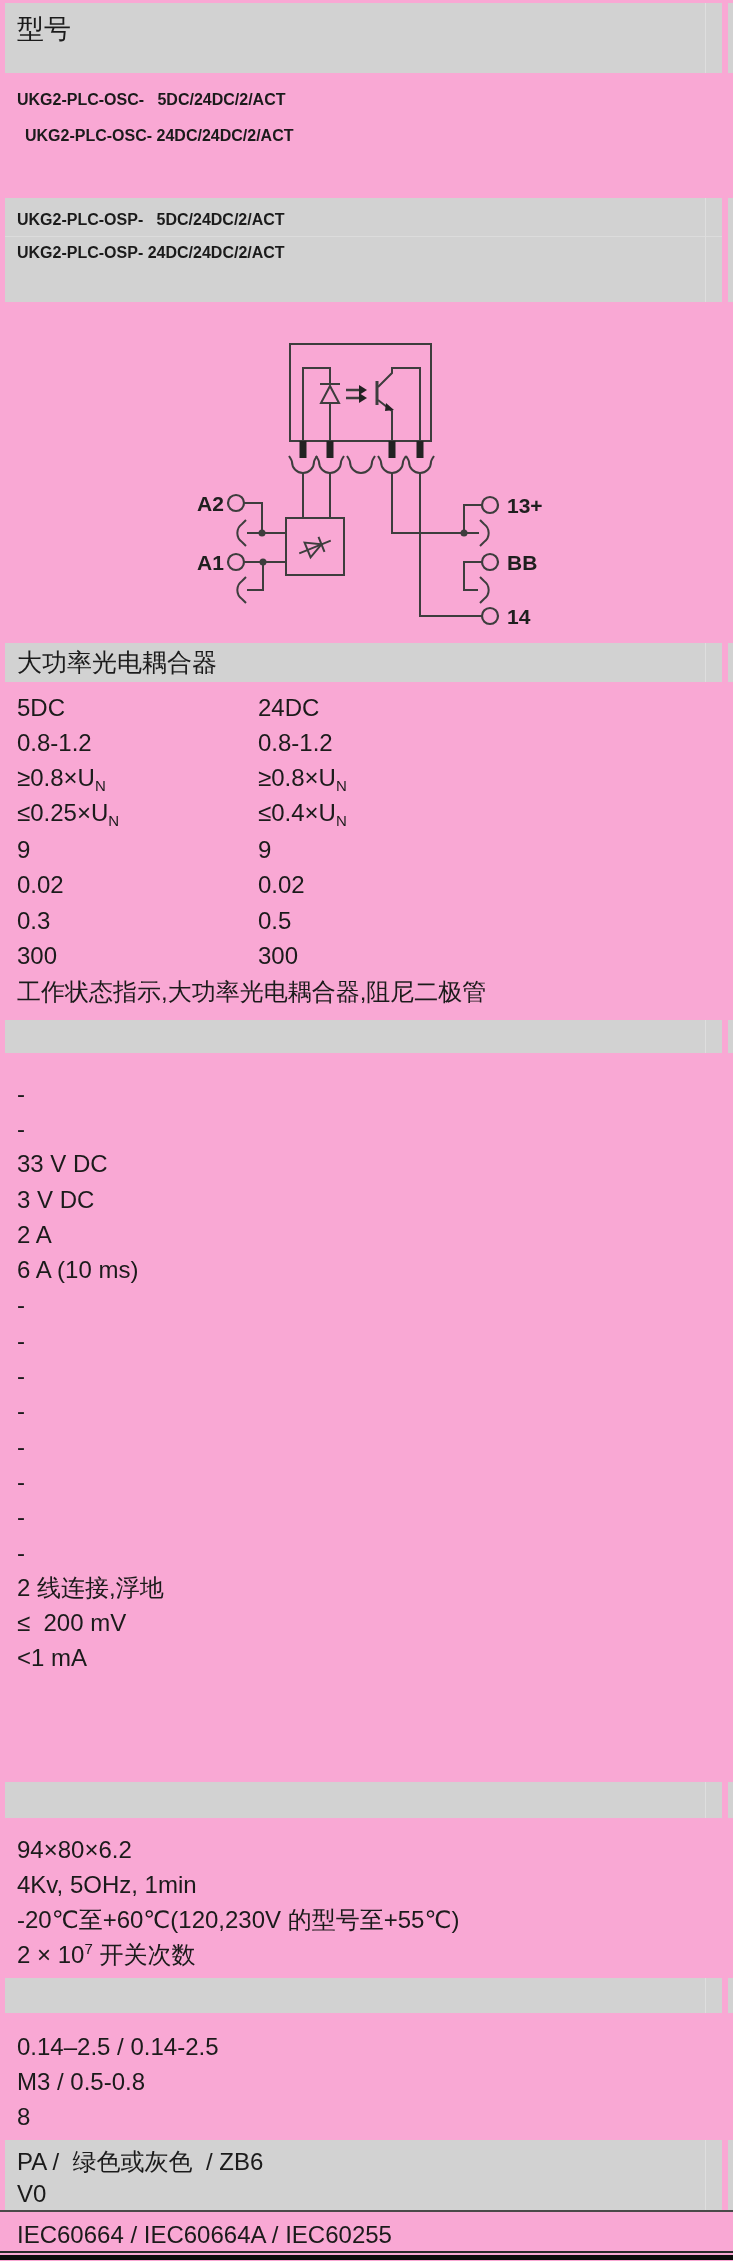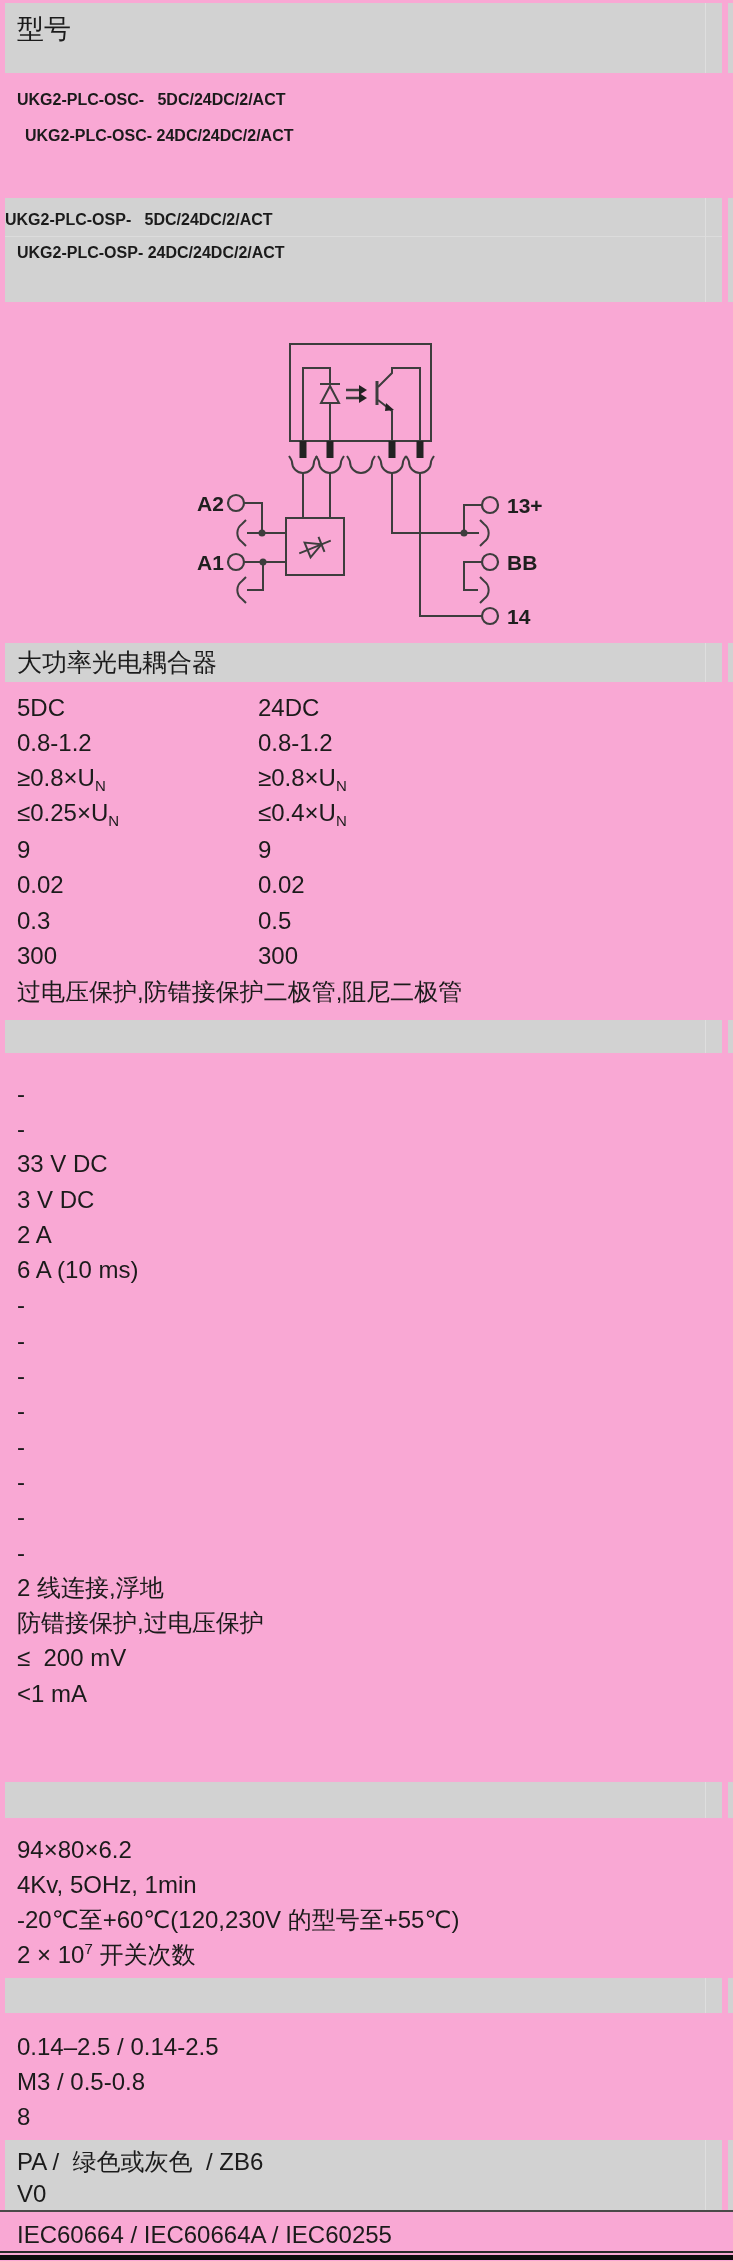--- a/index.html
+++ b/index.html
@@ -32,21 +32,21 @@
 
   <div class="bar" style="top:3px;height:70px;">
     <div class="h1" style="top:8px;position:relative;left:12px;">型号</div>
   </div>
   <div class="sliver" style="top:3px;height:70px;"></div>
 
   <div class="model" style="top:86px;">UKG2-PLC-OSC-   5DC/24DC/2/ACT</div>
   <div class="model" style="top:122px;margin-left:8px;">UKG2-PLC-OSC- 24DC/24DC/2/ACT</div>
 
   <div class="bar" style="top:198px;height:104px;">
-    <div class="model" style="top:8px;left:0;">UKG2-PLC-OSP-   5DC/24DC/2/ACT</div>
+    <div class="model" style="top:8px;left:12px;">UKG2-PLC-OSP-   5DC/24DC/2/ACT</div>
     <div class="model" style="top:41px;left:12px;">UKG2-PLC-OSP- 24DC/24DC/2/ACT</div>
     <div style="position:absolute;top:38px;left:0;width:717px;height:1px;background:#dcdcdc;"></div>
   </div>
   <div class="sliver" style="top:198px;height:104px;"></div>
 
   <svg style="position:absolute;left:150px;top:335px;" width="420" height="305" viewBox="150 335 420 305" fill="none" stroke="#3d3d3d" stroke-width="2">
 
     <rect x="290" y="344" width="141" height="97"></rect>
 
     <path d="M303,441 V368 H330 V384"></path>
@@ -146,21 +146,21 @@
     </div>
     <div class="trow" style="height:35.5px">
       <span class="cell">0.3</span>
       <span class="cell c2">0.5</span>
     </div>
     <div class="trow" style="height:35.5px">
       <span class="cell">300</span>
       <span class="cell c2">300</span>
     </div>
     <div class="trow" style="height:35.5px">
-      <span class="cell">过电压保护,防错接保护二极管,阻尼二极管</span>
+      <span class="cell">工作状态指示,大功率光电耦合器,阻尼二极管</span>
     </div>
   </div>
 
   <div class="bar" style="top:1020px;height:33px;"></div>
   <div class="sliver" style="top:1020px;height:33px;"></div>
 
   <div class="rowgrid" style="top:1076px;">
     <div class="trow" style="height:35.3px">
         <span class="cell">-</span>
       </div>
@@ -198,23 +198,20 @@
         <span class="cell">-</span>
       </div>
     <div class="trow" style="height:35.3px">
         <span class="cell">-</span>
       </div>
     <div class="trow" style="height:35.3px">
         <span class="cell">-</span>
       </div>
     <div class="trow" style="height:35.3px">
         <span class="cell">2 线连接,浮地</span>
-      </div>
-    <div class="trow" style="height:35.3px">
-        <span class="cell">防错接保护,过电压保护</span>
       </div>
     <div class="trow" style="height:35.3px">
         <span class="cell">≤  200 mV</span>
       </div>
     <div class="trow" style="height:35.3px">
         <span class="cell">&lt;1 mA</span>
       </div>
   </div>
 
   <div class="bar" style="top:1782px;height:36px;"></div>

